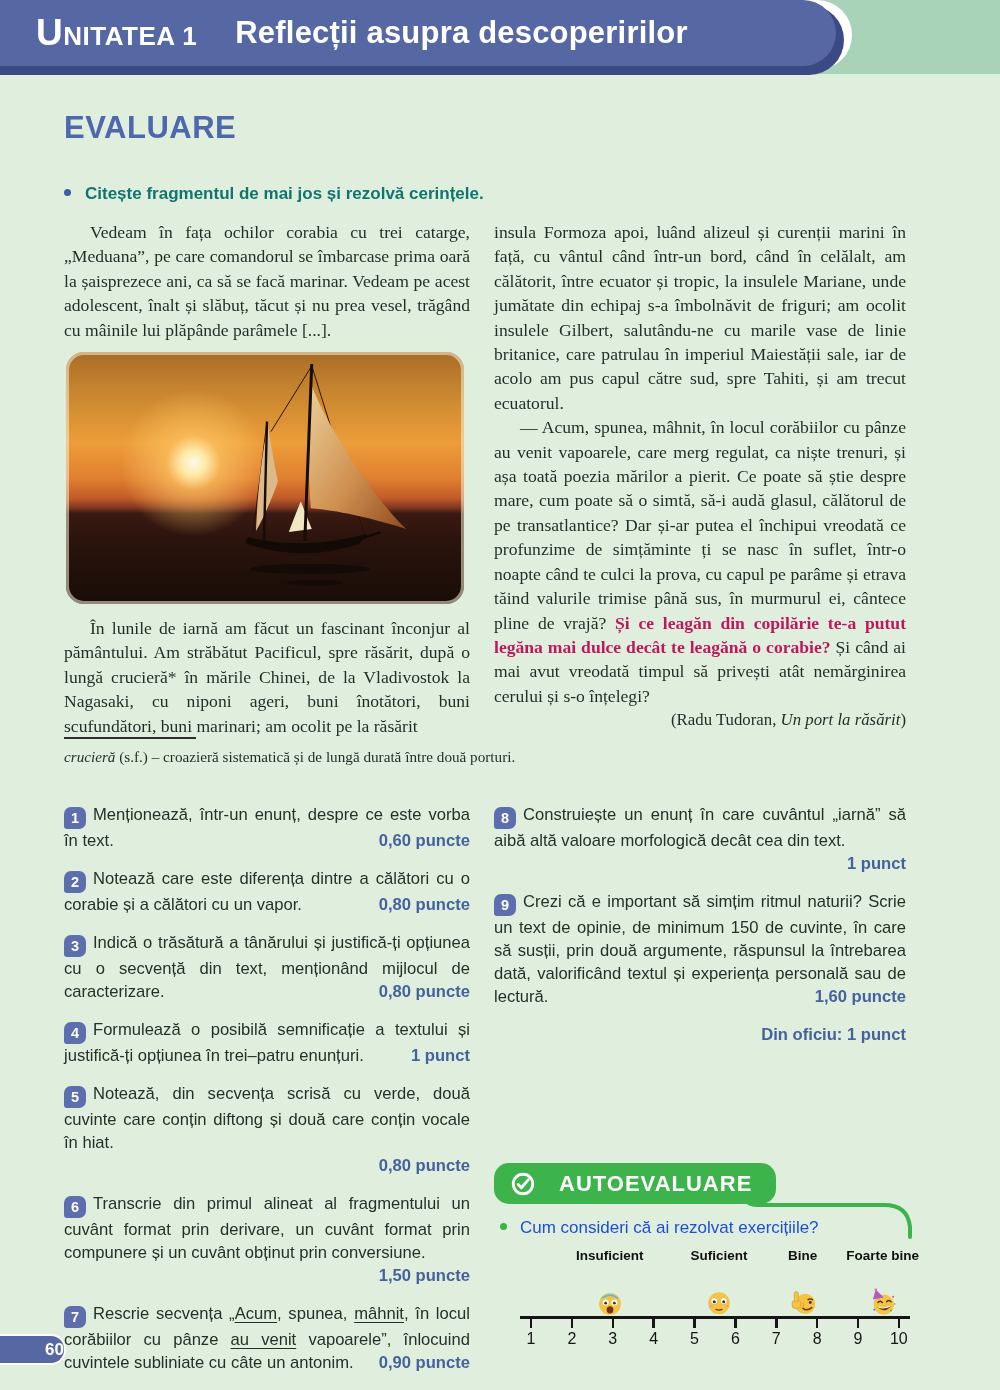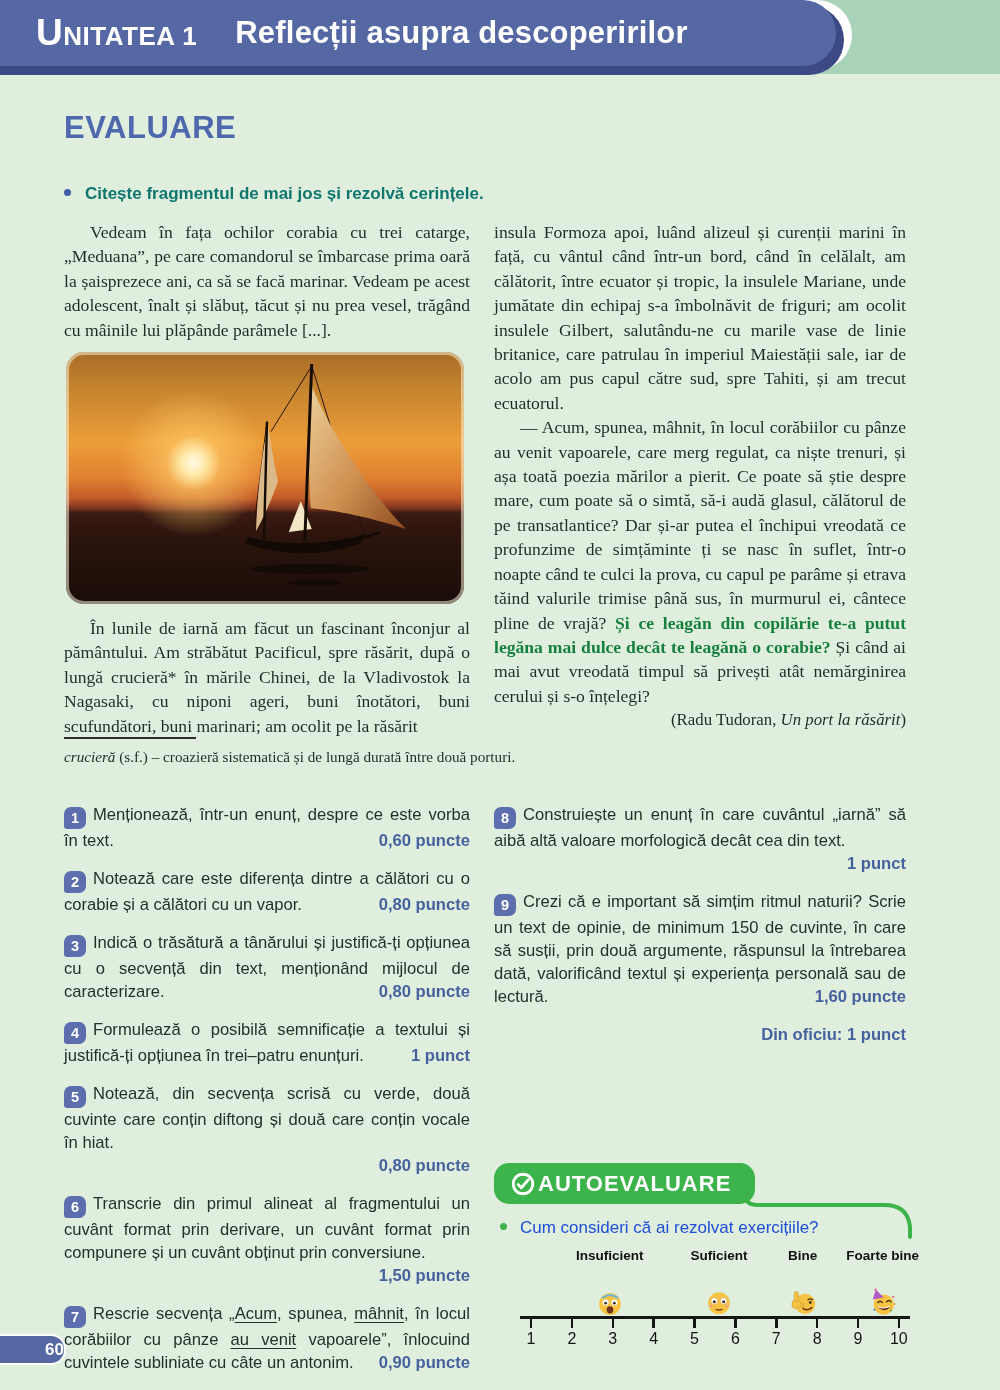--- a/index.html
+++ b/index.html
@@ -23,21 +23,21 @@
   
   .intro{position:absolute;top:184px;left:64px;width:420px;font-size:17px;font-weight:bold;color:#0f766e;}
   .dot{display:inline-block;width:7px;height:7px;border-radius:50%;background:#3d5ea6;vertical-align:3px;margin-right:14px;}
   
   .readcol{position:absolute;top:220px;font-family:"Liberation Serif","DejaVu Serif",serif;
            font-size:17.6px;line-height:24.4px;text-align:justify;color:#1f2d26;}
   .col-left{left:64px;width:406px;}
   .col-right{left:494px;width:412px;}
   .readcol p{margin:0;}
   .ind{text-indent:26px;}
-  .quote-green{color:#15803d;font-weight:bold;margin-top:39px;}
+  .quote-green{color:#be185d;font-weight:bold;margin-top:39px;}
   .attribution{text-align:right;margin-top:4px;font-size:16.8px;}
   .it{font-style:italic;}
   
   .photo{position:relative;width:398px;height:252px;border-radius:18px;overflow:hidden;margin:10px 0 12px 2px;
          box-shadow:inset 0 0 0 3px rgba(245,240,215,.55);
          background:
            radial-gradient(circle at 32% 44%, #fffbe8 0%, #ffe9a8 4%, rgba(255,200,100,.65) 9%, rgba(236,150,60,0) 24%),
            linear-gradient(180deg,#a96c28 0%,#c8862f 16%,#ec9d39 36%,#e08030 50%,#c25b28 58%,#7c3420 62%,
                            #3a1a12 64%,#2b140d 74%,#190c07 100%);
   }
@@ -53,21 +53,21 @@
   .ex{margin-bottom:15px;text-align:justify;display:flow-root;}
   .badge{display:inline-block;width:22px;height:22px;background:#5c6ead;color:#fff;border-radius:7px 7px 7px 3px;
          font-size:14.5px;font-weight:bold;text-align:center;line-height:22px;margin-right:7px;vertical-align:-3px;}
   .pts{float:right;font-weight:bold;color:#46629e;margin-left:10px;}
   .pts-block{float:none;display:block;text-align:right;font-weight:bold;color:#46629e;}
   .bonus{text-align:right;font-weight:bold;color:#46629e;margin-top:2px;}
   .u{text-decoration:underline;text-underline-offset:3px;}
   
   .autoeval{position:absolute;top:1163px;left:494px;width:434px;}
   .ae-curve{position:absolute;top:0;left:0;width:434px;height:90px;pointer-events:none;}
-  .ae-banner{position:relative;display:inline-flex;align-items:center;gap:2px;height:41px;padding:0 24px 0 16px;
+  .ae-banner{position:relative;display:inline-flex;align-items:center;gap:23px;height:41px;padding:0 24px 0 16px;
              background:#3cb44b;border-radius:15px;color:#fff;}
   .ae-title{font-size:22px;font-weight:bold;letter-spacing:1px;}
   .ae-question{margin-top:14px;font-size:17px;color:#1d4ed8;}
   .ae-question .gdot{display:inline-block;width:7px;height:7px;border-radius:50%;background:#3cb44b;vertical-align:3px;margin:0 13px 0 6px;}
   .scale{position:relative;height:78px;margin:34px 18px 0 26px;}
   .scale-line{position:absolute;top:44px;left:0;right:0;height:3px;background:#151515;}
   .cells{position:absolute;top:44px;left:0;right:0;display:flex;justify-content:space-between;}
   .cell{width:22px;display:flex;flex-direction:column;align-items:center;}
   .tick{width:2.5px;height:12px;background:#151515;}
   .num{font-size:16px;margin-top:2px;color:#151515;}

